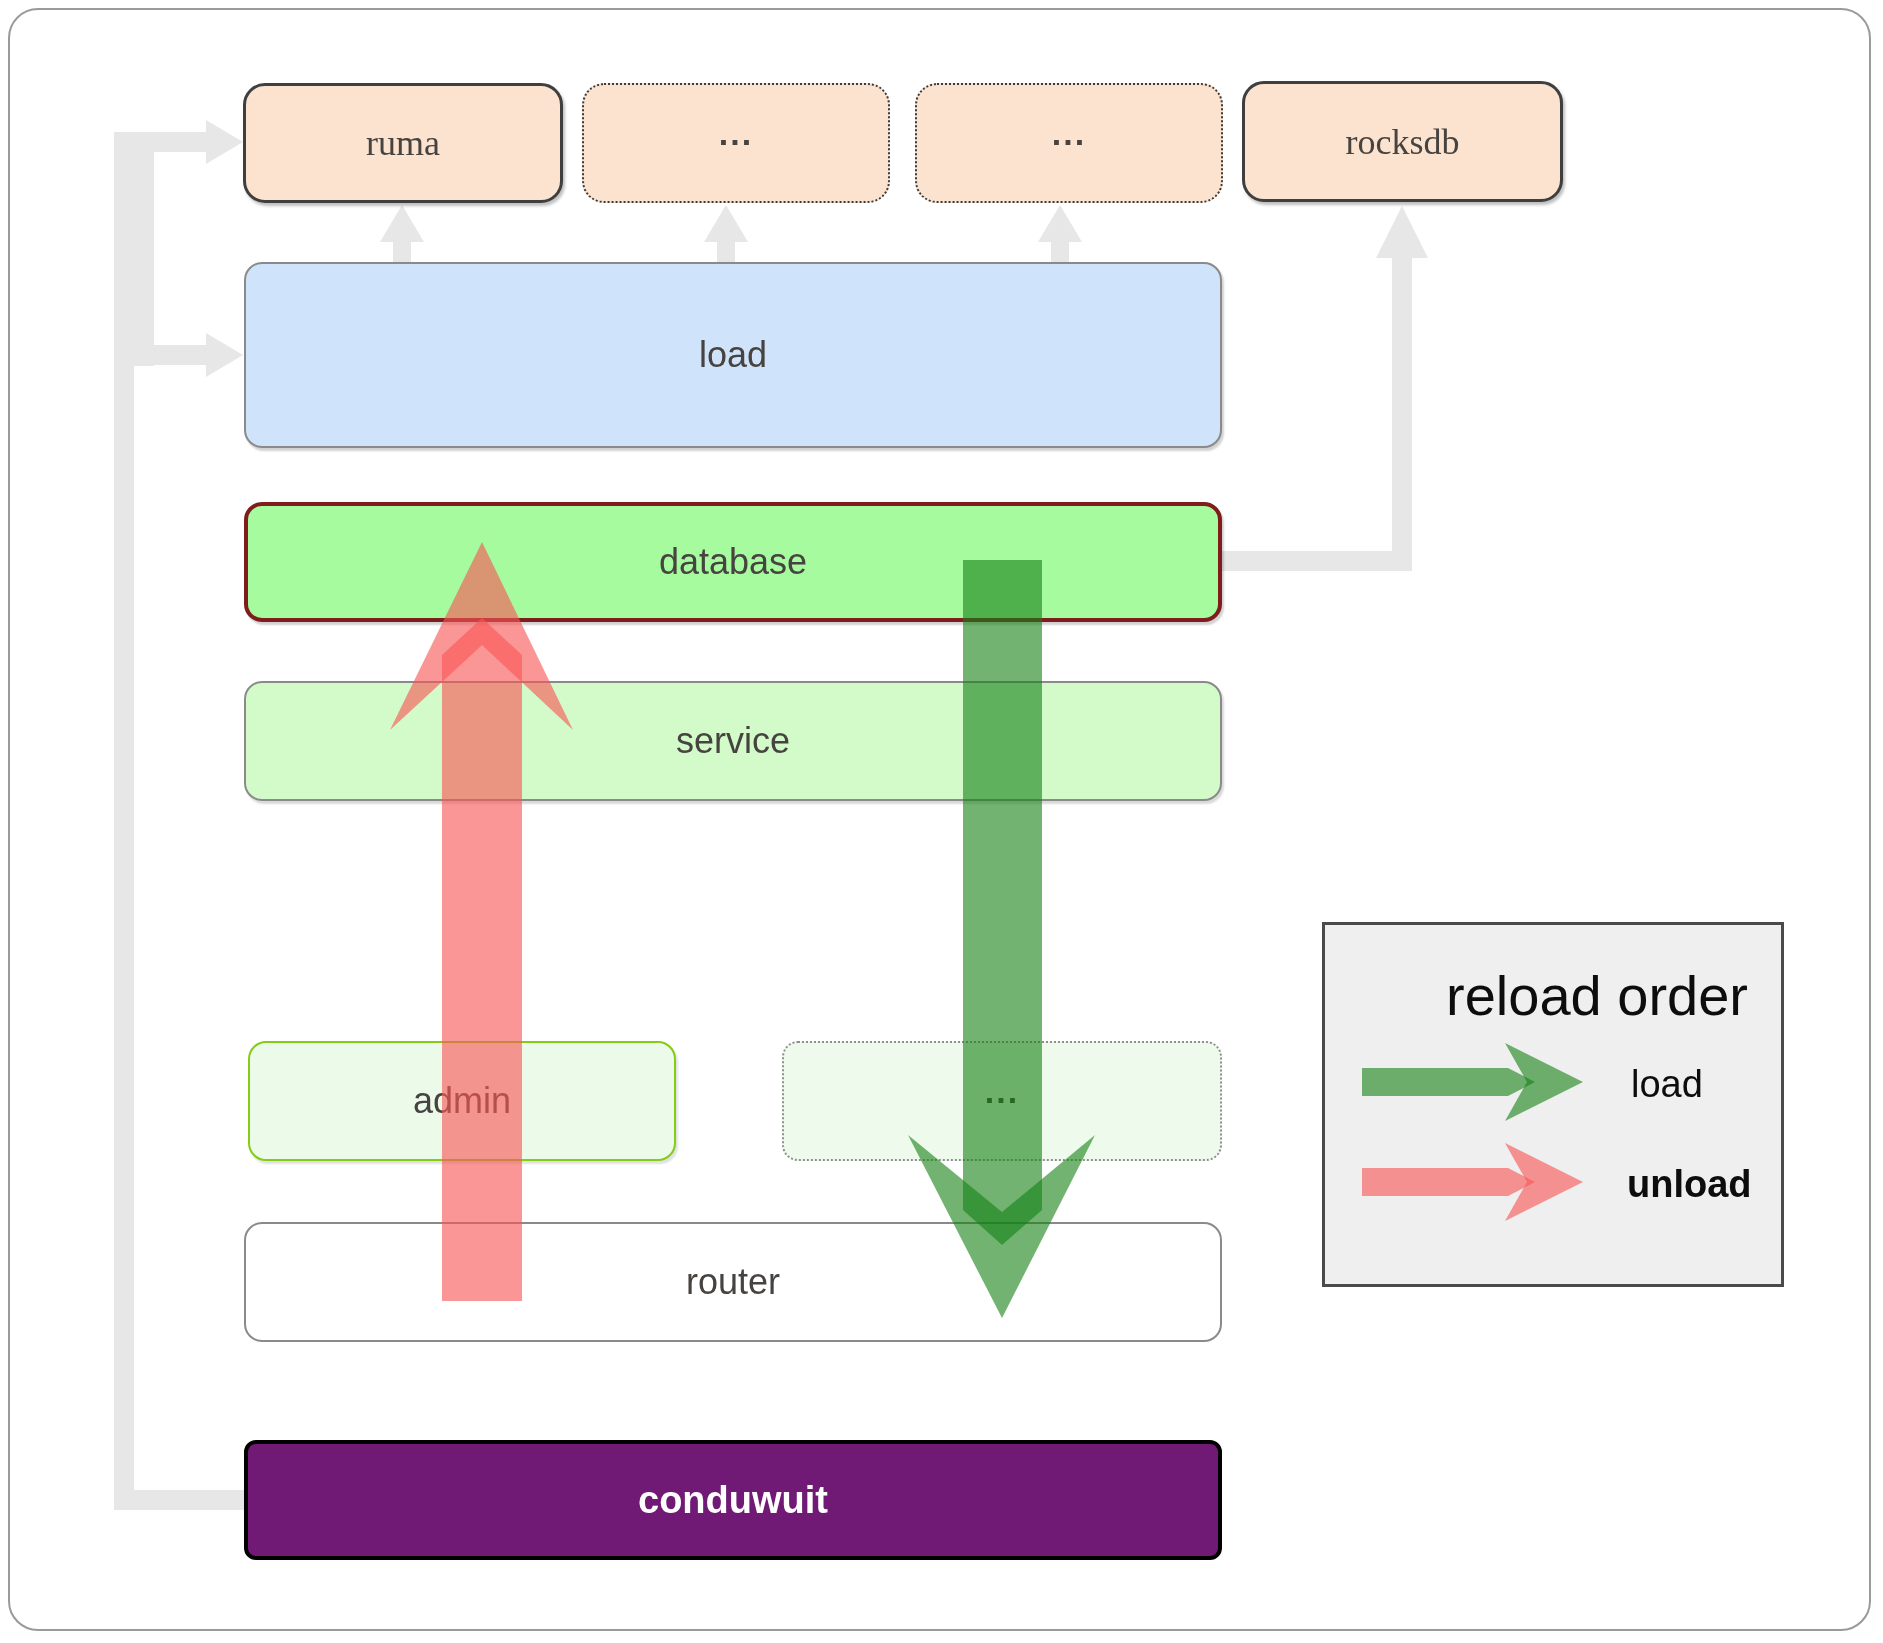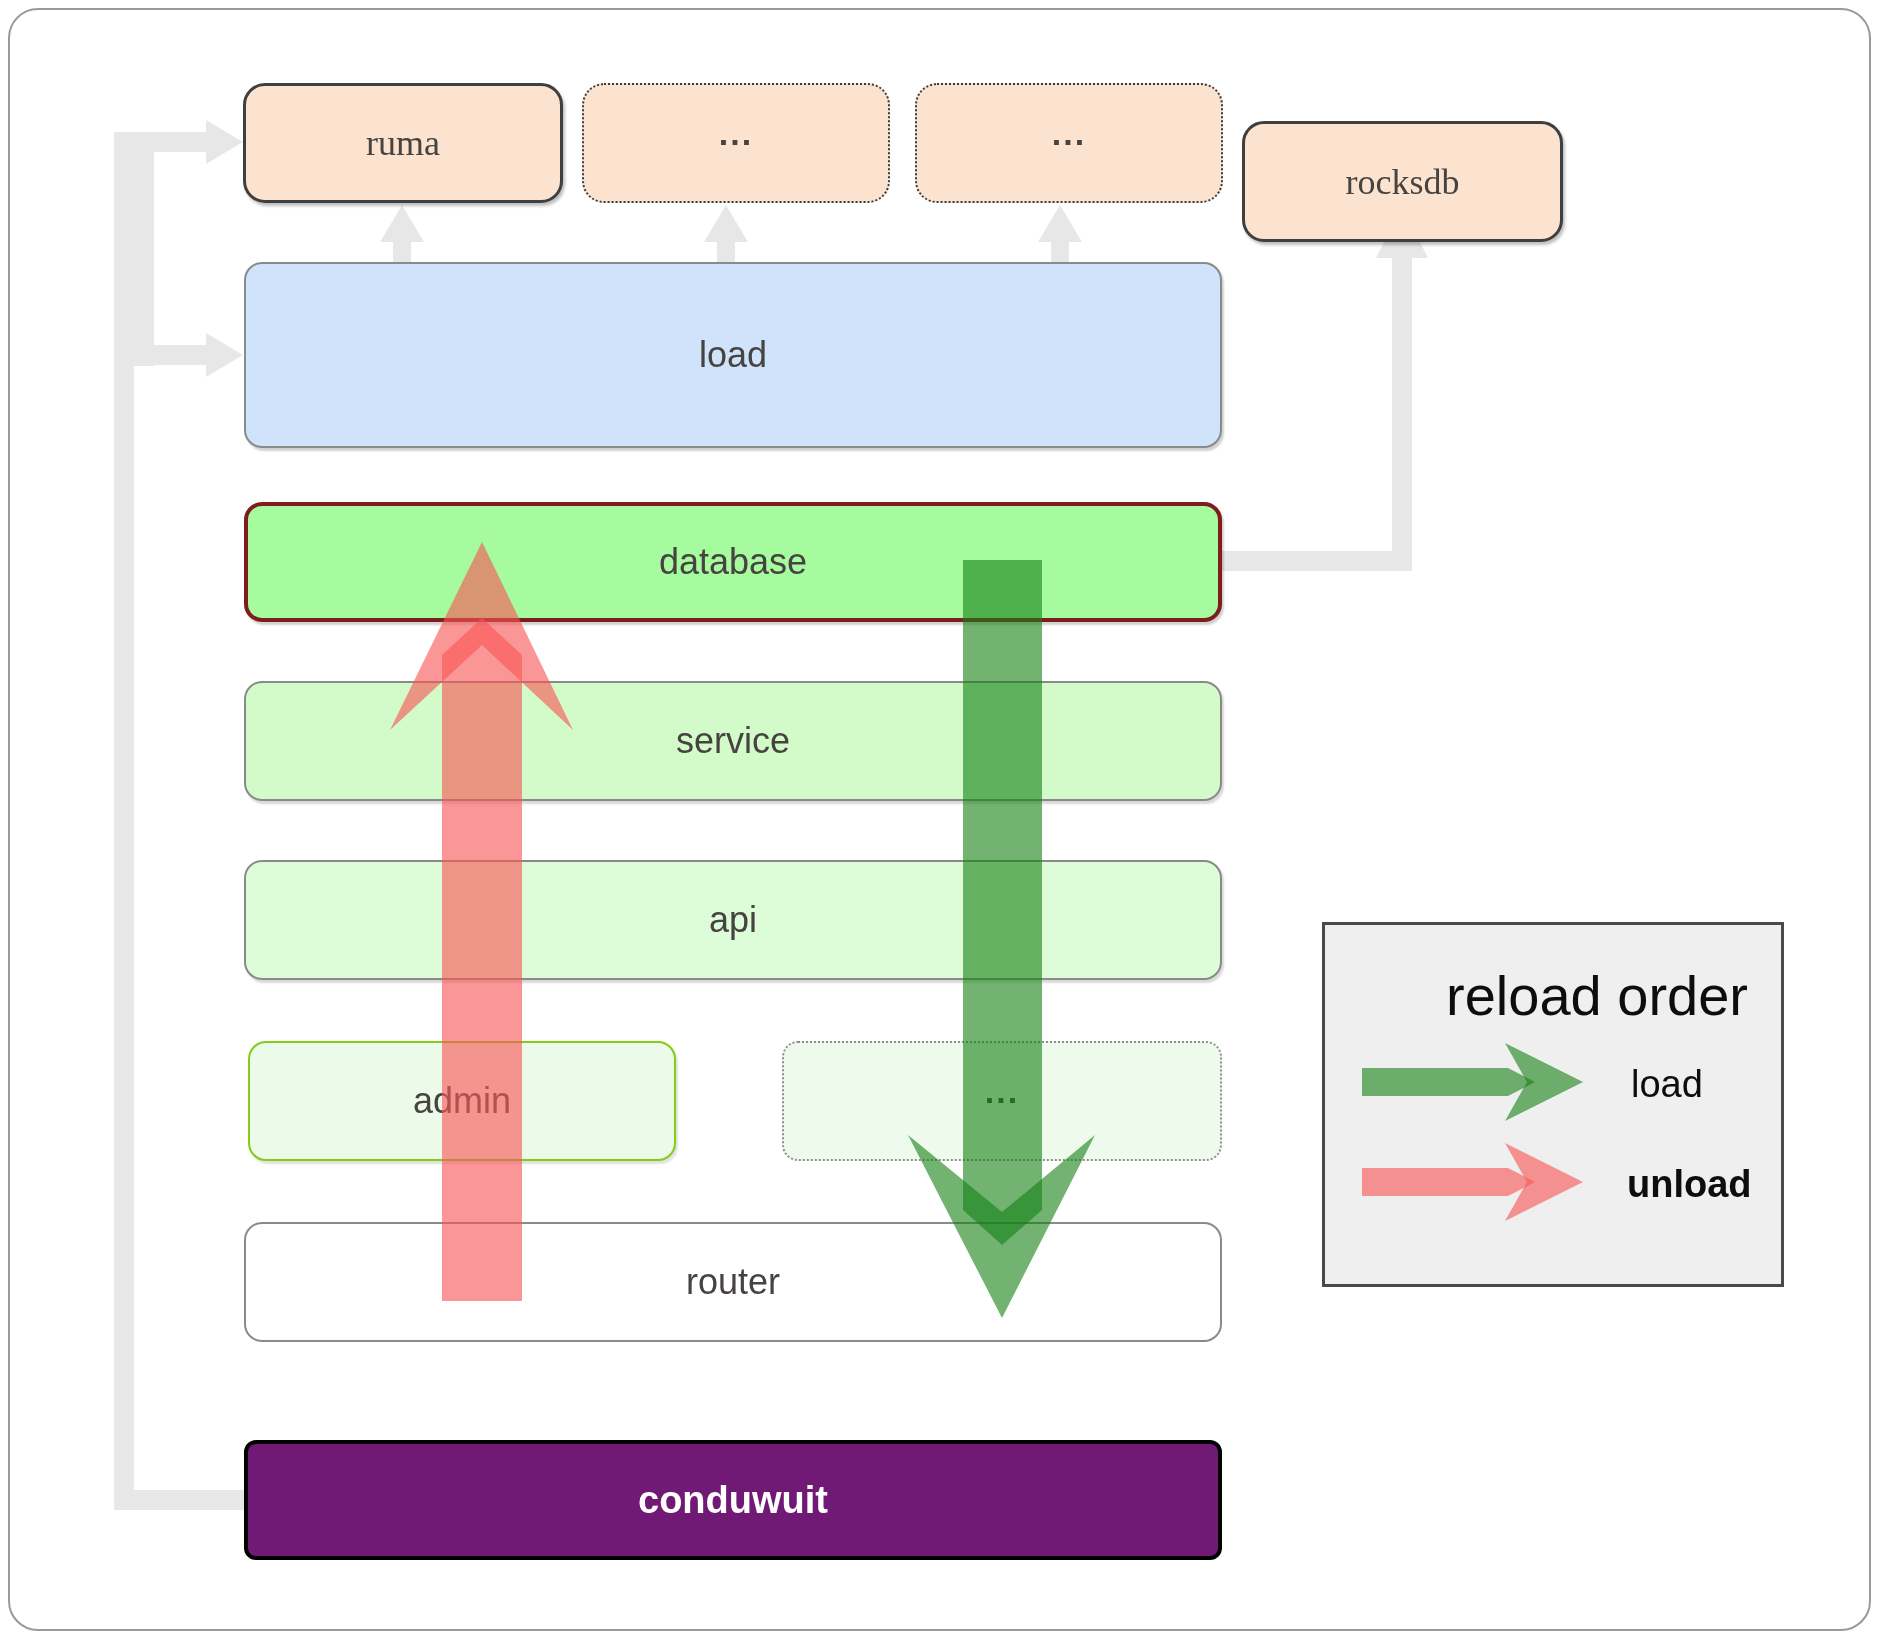--- a/index.html
+++ b/index.html
@@ -68,35 +68,32 @@
 
   <div class="box peach" style="left:243px;top:83px;width:320px;height:120px;">
     <span>ruma</span>
   </div>
   <div class="box peach-dotted" style="left:582px;top:83px;width:308px;height:120px;">
     <span class="dots">...</span>
   </div>
   <div class="box peach-dotted" style="left:915px;top:83px;width:308px;height:120px;">
     <span class="dots">...</span>
   </div>
-  <div class="box peach" style="left:1242px;top:81px;width:321px;height:121px;margin-top:40px;">
+  <div class="box peach" style="left:1242px;top:81px;width:321px;height:121px;">
     <span>rocksdb</span>
   </div>
 
   <div class="box core" style="left:244px;top:262px;width:978px;height:186px;">
     <span>load</span>
   </div>
   <div class="box db" style="left:244px;top:502px;width:978px;height:120px;">
     <span>database</span>
   </div>
   <div class="box svc" style="left:244px;top:681px;width:978px;height:120px;">
     <span>service</span>
-  </div>
-  <div class="box api" style="left:244px;top:860px;width:978px;height:120px;">
-    <span>api</span>
   </div>
 
   <div class="box admin" style="left:248px;top:1041px;width:428px;height:120px;">
     <span>admin</span>
   </div>
   <div class="box admin-dotted" style="left:782px;top:1041px;width:440px;height:120px;">
     <span class="dots">...</span>
   </div>
 
   <div class="box router" style="left:244px;top:1222px;width:978px;height:120px;justify-content:center;">

